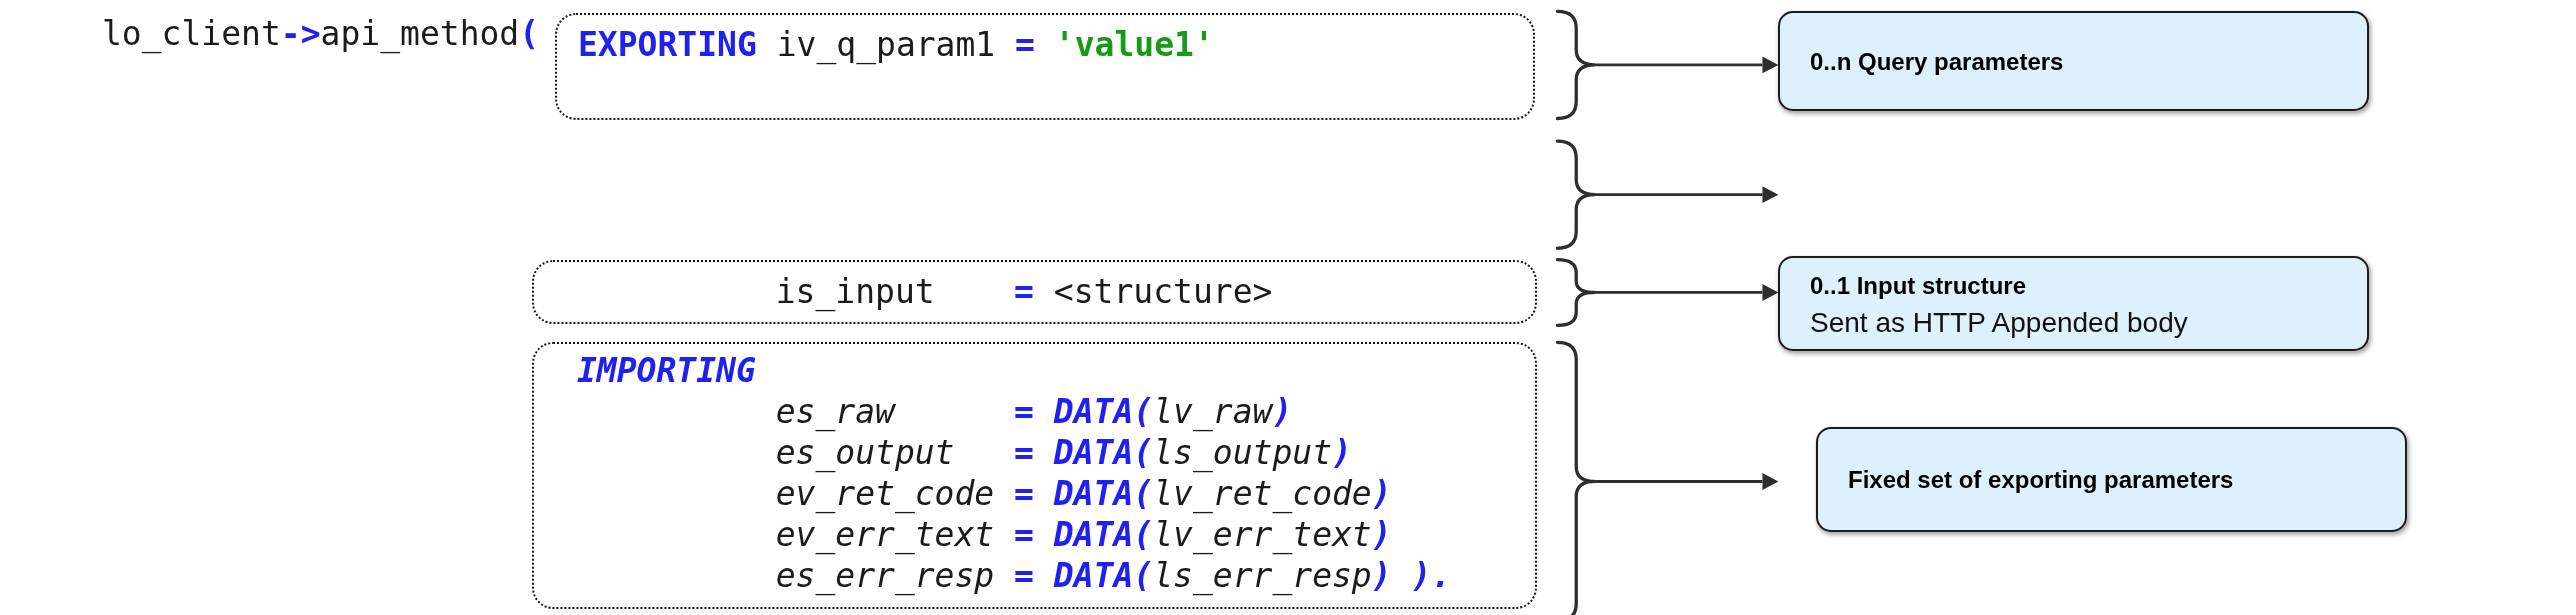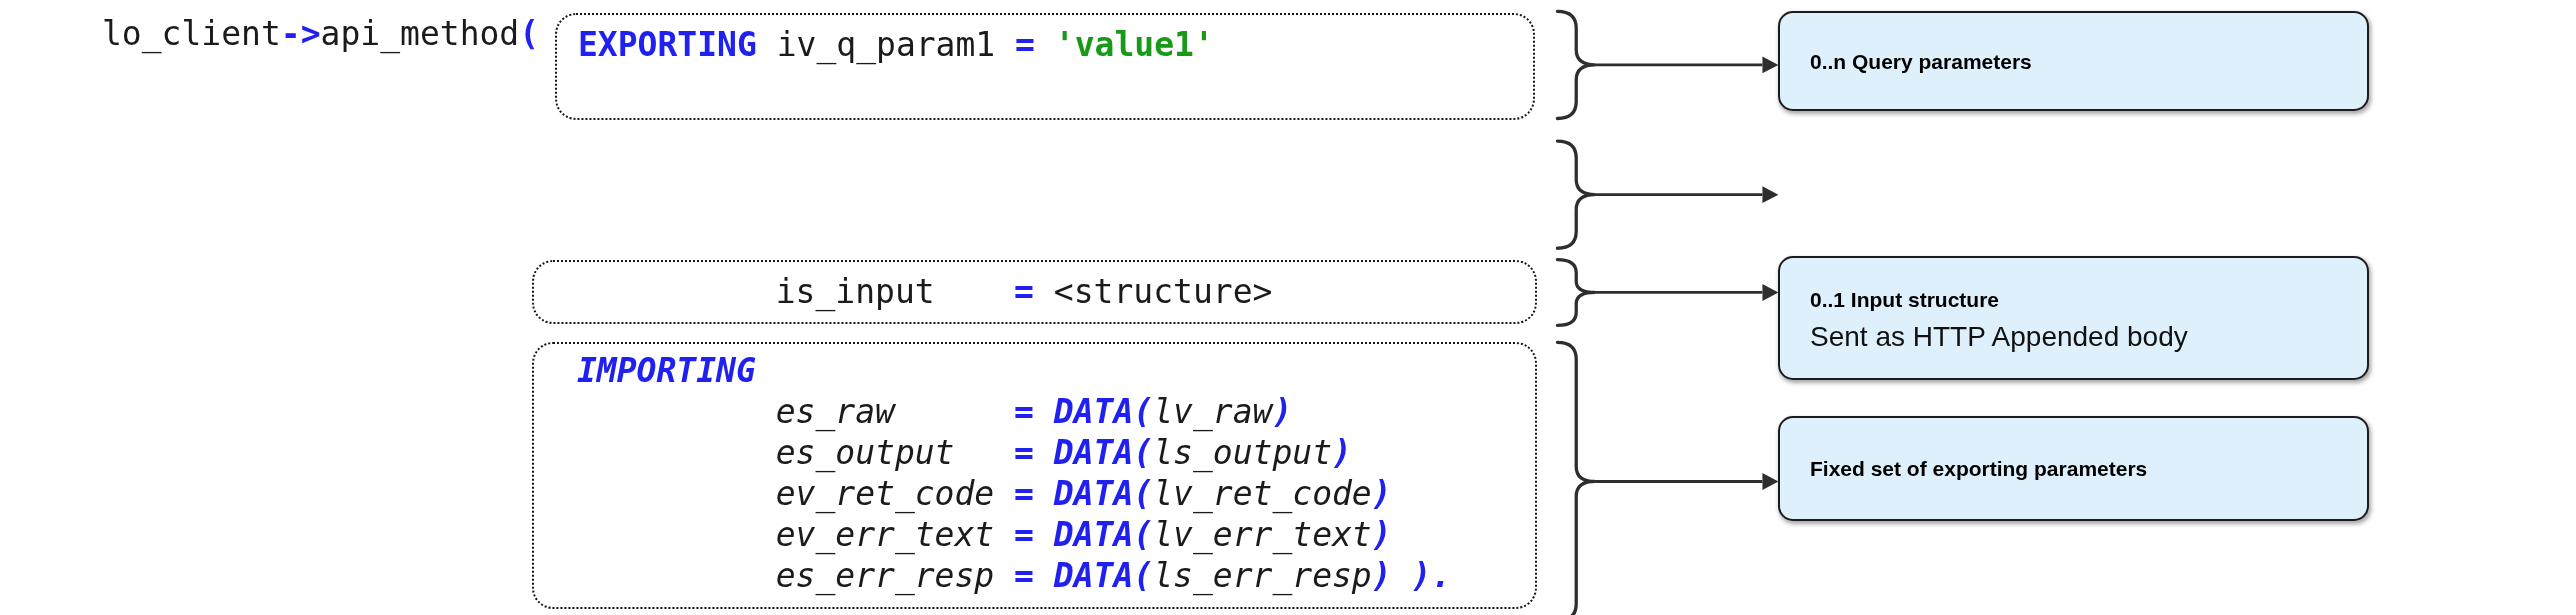--- a/index.html
+++ b/index.html
@@ -46,23 +46,23 @@
     box-sizing:border-box;
     background:var(--callout-bg,#def0fb);
     border:2.8px solid var(--callout-border,#1c1c1c);
     border-radius:15px;
     box-shadow:1.9px 2.8px 4.7px rgba(0,0,0,0.35);
     display:flex;flex-direction:column;justify-content:center;
     padding:0 15px 0 30px;
   }
   .c1{top:11.3px;height:100px;}
   .c2{top:137px;height:100px;}
-  .c3{top:256px;height:124px;}
-  .c4{top:416px;height:105px;}
-  .ct{font-size:21px;font-weight:bold;color:#000;line-height:37px;}
+  .c3{top:256px;height:95px;}
+  .c4{top:427px;height:105px;margin-left:38px;}
+  .ct{font-size:24px;font-weight:bold;color:#000;line-height:37px;}
   .cs{font-size:28px;font-weight:normal;color:#111;line-height:37px;}
 </style>
 </head>
 <body>
 
 <div class="canvas">
 
   <pre class="code prefix"><div><span class="tok-plain">lo_client</span><span class="tok-kw">-&gt;</span><span class="tok-plain">api_method</span><span class="tok-kw">(</span></div></pre>
 
   <pre class="code cbox b1"><div><span class="tok-kw">EXPORTING</span><span class="tok-plain"> iv_q_param1 </span><span class="tok-kw">=</span><span class="tok-plain"> </span><span class="tok-str">'value1'</span></div></pre>

